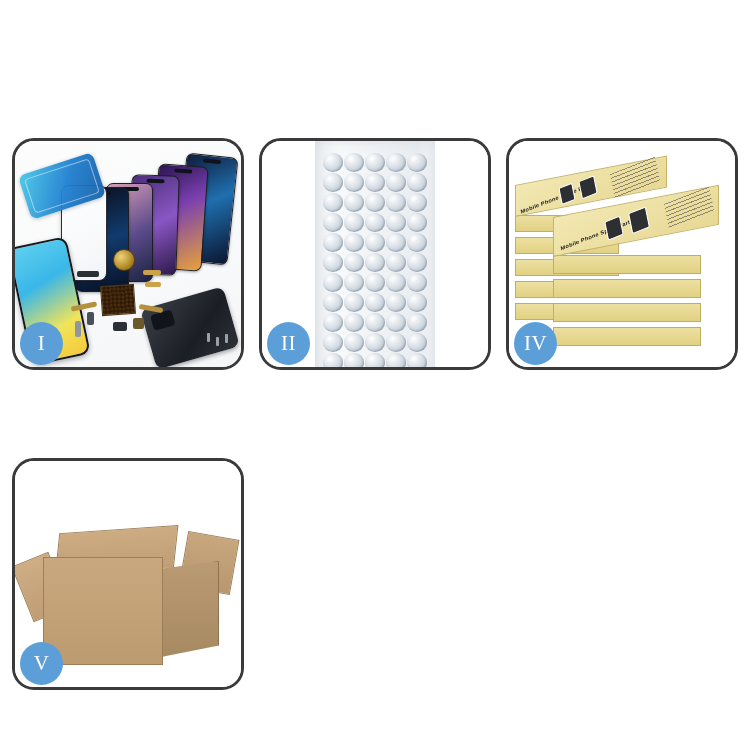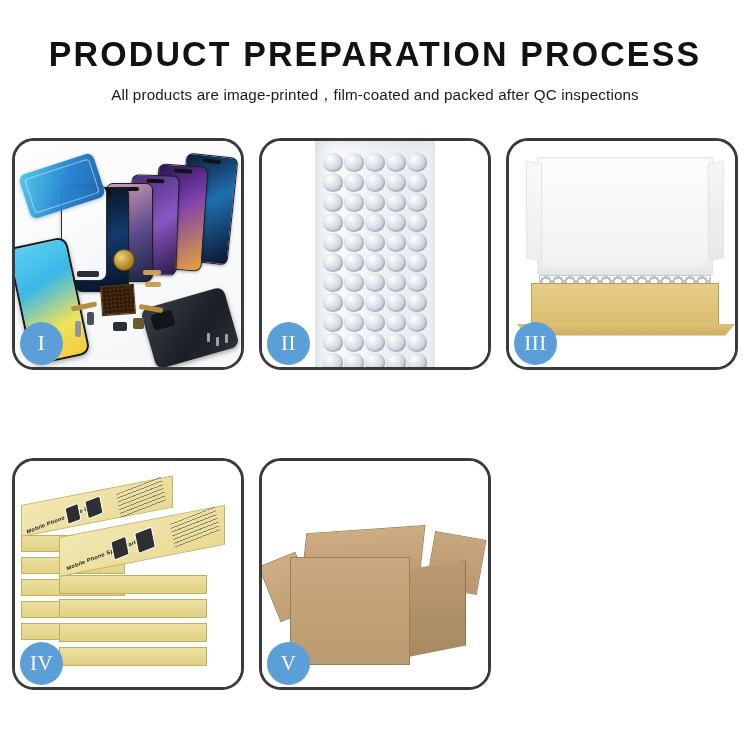--- a/index.html
+++ b/index.html
@@ -257,24 +257,20 @@
              background: rgba(175,150,112,.85); transform: skewX(-30deg) rotate(-4deg); }
   .c6seam  { position: absolute; background: rgba(150,126,92,.8); }
   .s1 { left: 20px; top: 70px; width: 12px; height: 20px; }
   .s2 { left: 32px; bottom: 8px; width: 12px; height: 22px; }
 </style>
 </head>
 <body>
 
 <div class="page">
 
-  <div class="header">
-    <div class="title">PRODUCT PREPARATION PROCESS</div>
-    <div class="subtitle">All products are image-printed，film-coated and packed after QC inspections</div>
-  </div>
 
   <div class="grid">
 
     <div class="panel">
       <div class="panel-inner p1">
         <div class="fan">
           <div class="ph ph1">
               <span class="notch"></span>
             </div>
           <div class="ph ph2">
@@ -372,28 +368,20 @@
               <div class="bub"></div>
               <div class="bub"></div>
               <div class="bub"></div>
               <div class="bub"></div>
             </div>
         </div>
       </div>
       <div class="badge">II</div>
     </div>
 
-    <div class="panel">
-      <div class="panel-inner p3">
-        <div class="lid3"></div>
-        <div class="wrap3"></div>
-        <div class="tray3"></div>
-      </div>
-      <div class="badge">III</div>
-    </div>
 
     <div class="panel">
       <div class="panel-inner p4">
         <div class="stack">
 
           <div class="sbox" style="left:4px;  top:56px;  width:104px; height:17px;"></div>
           <div class="sbox" style="left:4px;  top:78px;  width:104px; height:17px;"></div>
           <div class="sbox" style="left:4px;  top:100px; width:104px; height:17px;"></div>
           <div class="sbox" style="left:4px;  top:122px; width:104px; height:17px;"></div>
           <div class="sbox" style="left:4px;  top:144px; width:104px; height:17px;"></div>

